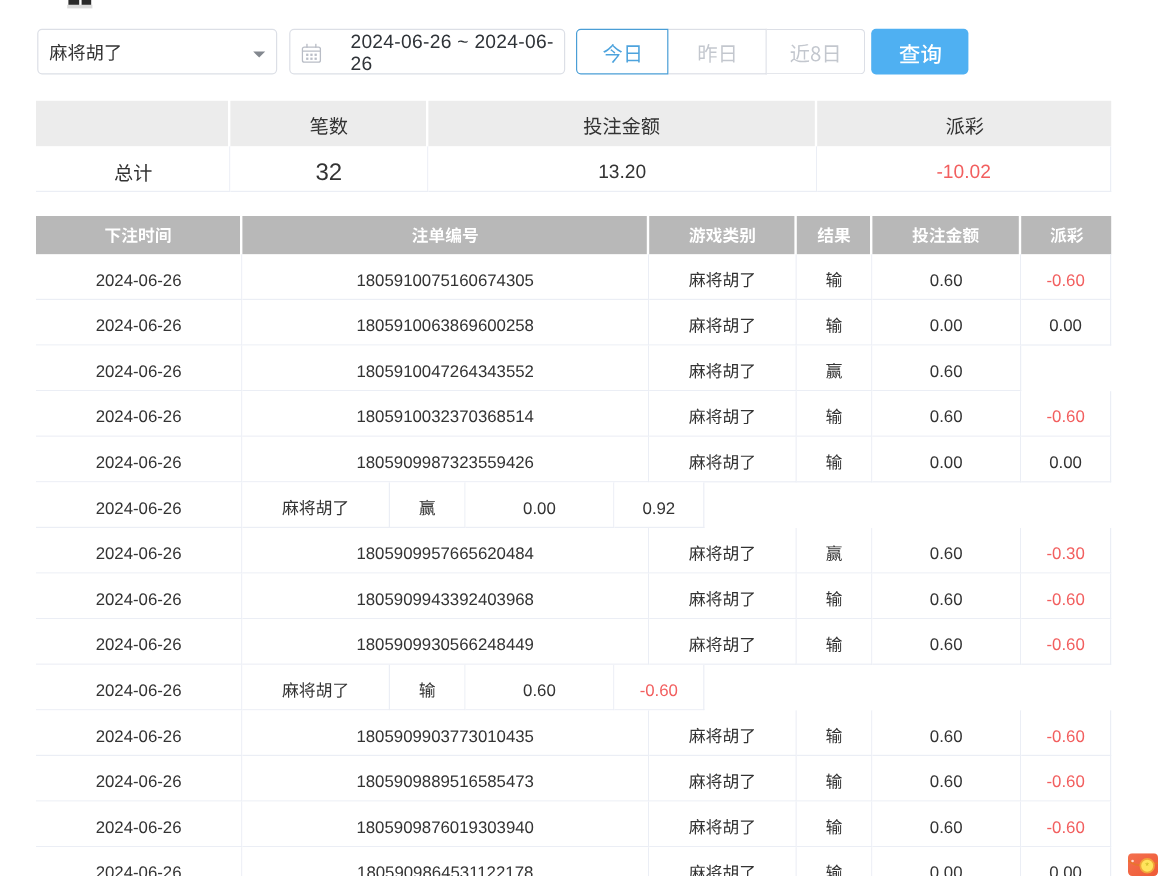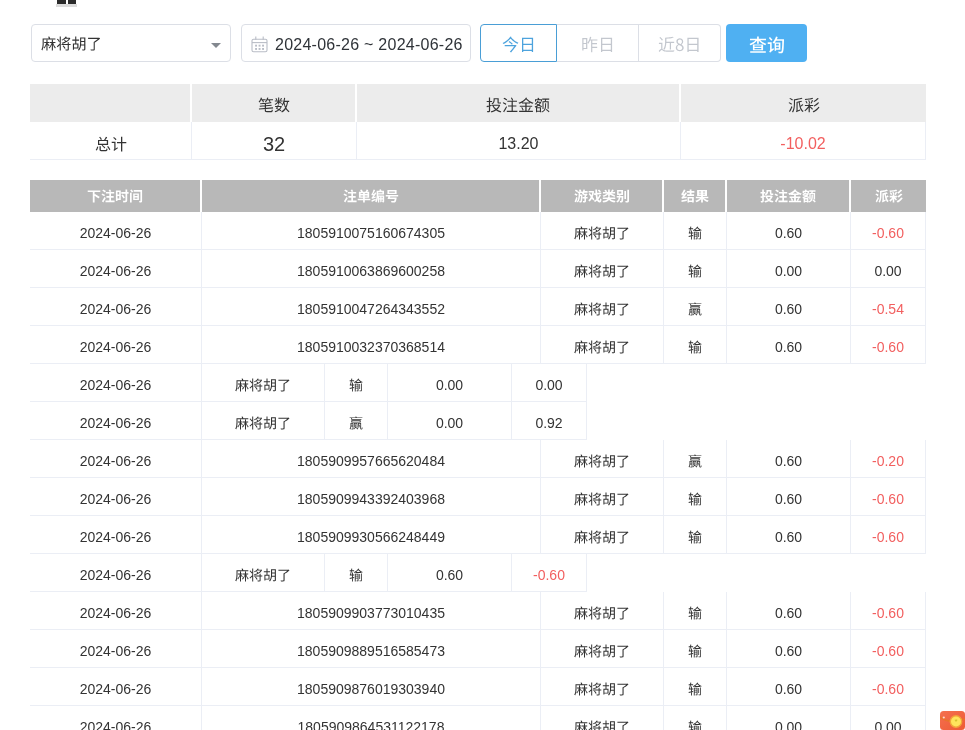--- a/index.html
+++ b/index.html
@@ -9,21 +9,21 @@
 
 .ctl { position:absolute; top:24px; height:38px; }
 .selbox { left:31px; width:200px; border:1px solid #dcdfe6; border-radius:4px;
   display:flex; align-items:center; padding-left:8.5px; }
 .selbox svg { position:relative; top:1px; }
 .caret { position:absolute; left:179px; top:17.8px; width:0; height:0;
   border-left:5.3px solid transparent; border-right:5.3px solid transparent;
   border-top:5.6px solid #83888f; }
 .datebox { left:241px; width:230px; border:1px solid #dcdfe6; border-radius:4px;
   display:flex; align-items:center; }
-.datetxt { font-size:16px; color:#2f3338; margin-left:7px; letter-spacing:0.25px; position:relative; top:2px; }
+.datetxt { font-size:16px; color:#2f3338; margin-left:24px; letter-spacing:0.25px; position:relative; top:2px; }
 .btn { position:absolute; top:24px; height:38px; background:#fff; display:flex;
   align-items:center; justify-content:center; }
 .btn svg { position:relative; top:1px; }
 .btn1 { left:480px; width:77px; border:1px solid #4a9ed6; border-radius:4px 0 0 4px; z-index:2; }
 .btn2 { left:557px; width:82px; border:1px solid #dcdfe6; border-left:none; }
 .btn3 { left:639px; width:82px; border:1px solid #dcdfe6; border-left:none; border-radius:0 4px 4px 0; }
 .btnq { left:726px; width:81px; background:#4fb0f2; border-radius:4px; }
 .btnq svg { top:2px !important; }
 
 .hdrrow { position:absolute; left:30px; display:flex; }
@@ -225,23 +225,20 @@
         </svg>
       </div>
 <div class="cell" style="width:63px">
         <svg width="14.0" height="14.0" viewBox="0 0 14.0 14.0" style="display:block">
           <path fill="#333333" d="M3.6 7.0H4.4V12.5Q4.4 12.8 4.3 13.0Q4.3 13.2 4.0 13.3Q3.8 13.4 3.4 13.4Q3.1 13.4 2.5 13.4Q2.5 13.2 2.4 13.0Q2.4 12.8 2.3 12.7Q2.7 12.7 3.0 12.7Q3.3 12.7 3.4 12.7Q3.6 12.7 3.6 12.5ZM1.5 7.0H2.3V9.4Q2.3 10.0 2.2 10.8Q2.1 11.5 1.9 12.2Q1.7 12.9 1.2 13.4Q1.1 13.3 1.0 13.2Q0.9 13.1 0.8 13.1Q0.6 13.0 0.5 12.9Q1.0 12.4 1.2 11.8Q1.4 11.2 1.4 10.6Q1.5 10.0 1.5 9.4ZM3.3 5.0V5.7H10.7V5.0ZM2.3 4.3H11.7V6.4H2.3ZM1.9 7.0H4.1V7.7H1.9ZM1.9 8.7H4.1V9.4H1.9ZM1.9 10.4H4.1V11.1H1.9ZM0.6 1.4H13.4V2.1H0.6ZM9.0 7.0H9.7V9.3Q9.7 10.0 9.6 10.7Q9.5 11.5 9.2 12.2Q8.9 12.9 8.4 13.5Q8.3 13.4 8.2 13.3Q8.0 13.2 7.9 13.1Q7.8 13.0 7.7 13.0Q8.3 12.5 8.5 11.8Q8.8 11.2 8.9 10.5Q9.0 9.9 9.0 9.3ZM9.3 7.0H11.6V7.8H9.3ZM11.3 7.0H12.1V12.0Q12.1 12.3 12.1 12.4Q12.1 12.6 12.1 12.6Q12.2 12.7 12.3 12.7Q12.3 12.7 12.4 12.7Q12.5 12.7 12.5 12.7Q12.7 12.7 12.7 12.6Q12.8 12.6 12.8 12.3Q12.9 12.2 12.9 11.9Q12.9 11.6 12.9 11.2Q13.0 11.3 13.2 11.4Q13.4 11.5 13.5 11.6Q13.5 11.9 13.5 12.3Q13.4 12.7 13.4 12.8Q13.3 13.0 13.3 13.1Q13.2 13.2 13.1 13.3Q13.0 13.3 12.9 13.3Q12.7 13.4 12.6 13.4Q12.5 13.4 12.3 13.4Q12.2 13.4 12.1 13.4Q12.0 13.4 11.8 13.3Q11.6 13.3 11.5 13.2Q11.4 13.0 11.3 12.8Q11.3 12.6 11.3 11.9ZM6.2 0.7 7.2 0.4Q7.4 0.7 7.5 1.0Q7.7 1.3 7.8 1.5L6.8 1.8Q6.7 1.6 6.5 1.3Q6.4 0.9 6.2 0.7ZM2.2 1.5H3.1V2.9H12.4V3.7H2.2ZM9.6 8.8 10.2 8.6Q10.5 9.1 10.9 9.9Q11.2 10.6 11.4 11.1L10.7 11.4Q10.6 10.8 10.3 10.1Q9.9 9.4 9.6 8.8ZM5.0 7.0H8.4V11.1H7.6V7.7H5.7V11.2H5.0ZM6.4 8.3H7.1Q7.0 9.7 6.8 10.7Q6.7 11.7 6.2 12.3Q5.7 13.0 4.8 13.4Q4.8 13.3 4.7 13.1Q4.5 12.9 4.4 12.8Q5.2 12.5 5.6 11.9Q6.0 11.3 6.2 10.4Q6.3 9.5 6.4 8.3ZM6.3 11.4 6.8 10.9Q7.2 11.2 7.6 11.6Q8.0 11.9 8.2 12.2L7.7 12.7Q7.5 12.4 7.1 12.1Q6.7 11.7 6.3 11.4Z"></path>
         </svg>
       </div>
 <div class="cell" style="width:124px">
         <span class="num">0.60</span>
       </div>
-<div class="cell" style="width:75px">
-        <span class="num red">-0.54</span>
-      </div>
 </div>
 <div class="trow">
 <div class="cell" style="width:172px">
         <span class="num">2024-06-26</span>
       </div>
 <div class="cell" style="width:339px">
         <span class="num">1805910032370368514</span>
       </div>
 <div class="cell" style="width:123px">
         <svg width="56.0" height="14.0" viewBox="0 0 56.0 14.0" style="display:block">
@@ -257,20 +254,23 @@
         <span class="num">0.60</span>
       </div>
 <div class="cell" style="width:75px">
         <span class="num red">-0.60</span>
       </div>
 </div>
 <div class="trow">
 <div class="cell" style="width:172px">
         <span class="num">2024-06-26</span>
       </div>
+<div class="cell" style="width:339px">
+        <span class="num">1805909987323559426</span>
+      </div>
 <div class="cell" style="width:123px">
         <svg width="56.0" height="14.0" viewBox="0 0 56.0 14.0" style="display:block">
           <path fill="#333333" d="M2.9 5.6H7.6V6.5H2.9ZM8.0 5.6H13.2V6.5H8.0ZM5.0 3.5H6.0V13.4H5.0ZM10.0 3.5H11.0V13.4H10.0ZM4.9 6.1 5.6 6.3Q5.3 7.3 4.9 8.3Q4.5 9.3 4.0 10.1Q3.5 11.0 3.0 11.5Q2.9 11.3 2.7 11.1Q2.5 10.9 2.3 10.8Q2.9 10.3 3.3 9.5Q3.8 8.8 4.3 7.9Q4.7 7.0 4.9 6.1ZM9.9 6.1 10.5 6.3Q10.2 7.3 9.8 8.3Q9.3 9.3 8.8 10.2Q8.3 11.0 7.7 11.6Q7.6 11.4 7.4 11.2Q7.2 11.0 7.0 10.8Q7.6 10.4 8.1 9.6Q8.7 8.8 9.2 7.9Q9.6 7.0 9.9 6.1ZM11.1 6.0Q11.4 6.9 11.8 7.8Q12.2 8.7 12.7 9.5Q13.2 10.2 13.7 10.7Q13.5 10.9 13.3 11.1Q13.1 11.3 12.9 11.5Q12.5 10.9 12.0 10.0Q11.6 9.2 11.2 8.2Q10.8 7.2 10.5 6.2ZM5.8 6.5Q6.0 6.6 6.2 6.9Q6.5 7.2 6.8 7.6Q7.2 7.9 7.4 8.2Q7.7 8.5 7.8 8.6L7.3 9.5Q7.1 9.3 6.9 8.9Q6.6 8.6 6.3 8.2Q6.0 7.8 5.7 7.5Q5.5 7.2 5.3 7.0ZM2.1 2.2H13.3V3.2H2.1ZM1.5 2.2H2.5V6.0Q2.5 6.8 2.5 7.7Q2.4 8.7 2.3 9.7Q2.1 10.7 1.9 11.6Q1.6 12.6 1.2 13.4Q1.1 13.3 1.0 13.1Q0.8 13.0 0.6 12.9Q0.5 12.8 0.3 12.7Q0.7 12.0 1.0 11.1Q1.2 10.2 1.3 9.3Q1.4 8.4 1.4 7.6Q1.5 6.7 1.5 6.0ZM6.5 0.8 7.6 0.5Q7.9 0.9 8.1 1.5Q8.3 2.0 8.4 2.4L7.3 2.7Q7.2 2.3 7.0 1.8Q6.8 1.2 6.5 0.8Z M18.9 7.4H27.3V8.4H18.9ZM24.6 5.7H25.6V12.2Q25.6 12.6 25.5 12.9Q25.4 13.1 25.0 13.3Q24.7 13.4 24.1 13.4Q23.6 13.4 22.7 13.4Q22.7 13.2 22.6 12.9Q22.5 12.6 22.4 12.4Q23.0 12.4 23.6 12.4Q24.1 12.5 24.3 12.4Q24.4 12.4 24.5 12.4Q24.6 12.3 24.6 12.2ZM19.9 9.3 20.8 8.8Q21.1 9.2 21.5 9.6Q21.9 10.0 22.2 10.5Q22.5 10.9 22.6 11.3L21.7 11.8Q21.6 11.4 21.3 11.0Q21.0 10.5 20.6 10.1Q20.3 9.6 19.9 9.3ZM17.2 0.6H18.2V13.4H17.2ZM14.5 9.5Q15.1 9.1 15.9 8.4Q16.7 7.7 17.5 7.0L17.9 7.9Q17.2 8.5 16.5 9.2Q15.7 9.9 15.1 10.4ZM14.6 3.0 15.3 2.5Q15.7 2.8 16.1 3.2Q16.5 3.6 16.8 4.0Q17.1 4.4 17.3 4.7L16.5 5.4Q16.3 5.1 16.0 4.6Q15.7 4.2 15.3 3.8Q15.0 3.4 14.6 3.0ZM22.3 1.7H26.3L26.1 2.5H21.8ZM22.8 0.6 23.8 0.9Q23.4 1.5 22.7 2.1Q22.0 2.8 21.2 3.3Q20.4 3.8 19.6 4.2Q19.5 4.1 19.4 4.0Q19.3 3.8 19.2 3.7Q19.0 3.6 18.9 3.5Q19.7 3.2 20.5 2.7Q21.2 2.2 21.8 1.7Q22.4 1.1 22.8 0.6ZM21.1 3.8 21.8 3.3Q22.3 3.7 22.7 4.1Q23.1 4.5 23.3 4.9L22.5 5.4Q22.3 5.0 21.9 4.6Q21.5 4.1 21.1 3.8ZM26.0 1.7H26.2L26.4 1.6L27.1 2.0Q26.6 3.1 25.8 3.9Q25.0 4.7 24.0 5.3Q23.0 6.0 21.8 6.4Q20.7 6.8 19.5 7.1Q19.5 6.9 19.3 6.6Q19.2 6.4 19.0 6.2Q20.1 6.0 21.2 5.7Q22.2 5.3 23.2 4.7Q24.1 4.2 24.8 3.5Q25.6 2.7 26.0 1.9Z M36.4 1.3H40.3V2.3H36.4ZM36.4 4.5H40.2V5.5H36.4ZM28.8 3.3H35.1V4.3H28.8ZM36.4 7.7H40.3V8.7H36.4ZM39.8 1.3H40.9V12.0Q40.9 12.5 40.7 12.7Q40.6 13.0 40.3 13.1Q40.0 13.3 39.5 13.3Q38.9 13.3 38.1 13.3Q38.1 13.2 38.1 13.0Q38.0 12.8 37.9 12.6Q37.9 12.5 37.8 12.3Q38.4 12.3 38.9 12.3Q39.4 12.3 39.5 12.3Q39.7 12.3 39.8 12.3Q39.8 12.2 39.8 12.0ZM36.0 1.3H37.1V6.0Q37.1 6.9 37.0 7.9Q36.9 8.8 36.7 9.8Q36.5 10.9 36.0 11.8Q35.6 12.7 34.9 13.5Q34.8 13.4 34.7 13.3Q34.5 13.2 34.3 13.1Q34.2 13.0 34.0 12.9Q34.7 12.2 35.1 11.3Q35.5 10.5 35.7 9.5Q35.9 8.6 36.0 7.7Q36.0 6.8 36.0 6.0ZM31.5 0.5H32.5V7.5H31.5ZM30.0 6.8H34.5V11.6H30.0V10.7H33.5V7.7H30.0ZM29.4 6.8H30.4V12.6H29.4Z M48.5 5.4H49.6V12.1Q49.6 12.6 49.4 12.9Q49.3 13.1 48.9 13.3Q48.5 13.4 47.7 13.4Q47.0 13.4 46.0 13.4Q45.9 13.2 45.8 12.9Q45.7 12.6 45.5 12.4Q46.1 12.4 46.6 12.4Q47.2 12.4 47.6 12.4Q48.0 12.4 48.1 12.4Q48.3 12.4 48.4 12.3Q48.5 12.2 48.5 12.1ZM43.4 1.7H53.5V2.7H43.4ZM53.2 1.7H53.4L53.7 1.6L54.5 2.2Q53.8 2.9 52.9 3.7Q52.1 4.4 51.1 5.1Q50.1 5.7 49.2 6.2Q49.1 6.1 49.0 5.9Q48.9 5.8 48.7 5.7Q48.6 5.5 48.5 5.4Q49.1 5.1 49.8 4.7Q50.5 4.3 51.1 3.8Q51.8 3.3 52.3 2.8Q52.8 2.3 53.2 1.9Z"></path>
         </svg>
       </div>
 <div class="cell" style="width:63px">
         <svg width="14.0" height="14.0" viewBox="0 0 14.0 14.0" style="display:block">
           <path fill="#333333" d="M0.7 2.2H5.1V3.2H0.7ZM3.1 4.4H4.0V13.4H3.1ZM0.6 10.0Q1.5 9.8 2.6 9.5Q3.8 9.3 5.1 9.0L5.2 9.9Q4.0 10.2 2.9 10.5Q1.7 10.7 0.8 11.0ZM1.0 7.7Q1.0 7.6 0.9 7.4Q0.9 7.3 0.8 7.1Q0.7 6.9 0.7 6.8Q0.9 6.8 1.0 6.5Q1.1 6.1 1.3 5.7Q1.4 5.4 1.5 4.9Q1.6 4.4 1.8 3.7Q2.0 3.0 2.1 2.2Q2.3 1.4 2.3 0.6L3.3 0.7Q3.1 1.9 2.9 3.0Q2.6 4.2 2.3 5.2Q2.0 6.3 1.6 7.1V7.2Q1.6 7.2 1.5 7.2Q1.4 7.3 1.3 7.3Q1.2 7.4 1.1 7.5Q1.0 7.6 1.0 7.7ZM1.0 7.7V6.8L1.5 6.5H5.1V7.5H2.0Q1.6 7.5 1.3 7.6Q1.1 7.6 1.0 7.7ZM6.7 4.0H11.9V4.9H6.7ZM5.8 5.8H8.9V6.6H6.7V13.4H5.8ZM8.6 5.8H9.5V12.3Q9.5 12.7 9.4 12.9Q9.3 13.1 9.1 13.2Q8.9 13.3 8.6 13.3Q8.2 13.4 7.8 13.4Q7.8 13.2 7.7 12.9Q7.6 12.7 7.5 12.5Q7.8 12.5 8.1 12.5Q8.4 12.5 8.4 12.5Q8.6 12.5 8.6 12.3ZM6.4 7.7H9.2V8.6H6.4ZM6.4 9.7H9.2V10.5H6.4ZM10.3 6.1H11.1V11.1H10.3ZM12.1 5.5H12.9V12.2Q12.9 12.6 12.8 12.8Q12.7 13.0 12.5 13.2Q12.2 13.3 11.8 13.3Q11.4 13.3 10.7 13.3Q10.7 13.1 10.6 12.9Q10.6 12.6 10.5 12.5Q10.9 12.5 11.3 12.5Q11.7 12.5 11.8 12.5Q12.1 12.4 12.1 12.2ZM9.2 0.5 10.1 0.9Q9.6 1.7 8.8 2.5Q8.1 3.2 7.3 3.9Q6.4 4.5 5.6 4.9Q5.4 4.8 5.2 4.5Q5.1 4.3 4.9 4.2Q5.7 3.8 6.5 3.2Q7.4 2.6 8.1 1.9Q8.8 1.2 9.2 0.5ZM9.6 1.1Q10.4 2.1 11.4 2.8Q12.5 3.5 13.6 4.0Q13.4 4.1 13.3 4.4Q13.1 4.6 13.0 4.8Q11.7 4.2 10.7 3.4Q9.6 2.6 8.7 1.5Z"></path>
         </svg>
       </div>
@@ -316,21 +316,21 @@
       </div>
 <div class="cell" style="width:63px">
         <svg width="14.0" height="14.0" viewBox="0 0 14.0 14.0" style="display:block">
           <path fill="#333333" d="M3.6 7.0H4.4V12.5Q4.4 12.8 4.3 13.0Q4.3 13.2 4.0 13.3Q3.8 13.4 3.4 13.4Q3.1 13.4 2.5 13.4Q2.5 13.2 2.4 13.0Q2.4 12.8 2.3 12.7Q2.7 12.7 3.0 12.7Q3.3 12.7 3.4 12.7Q3.6 12.7 3.6 12.5ZM1.5 7.0H2.3V9.4Q2.3 10.0 2.2 10.8Q2.1 11.5 1.9 12.2Q1.7 12.9 1.2 13.4Q1.1 13.3 1.0 13.2Q0.9 13.1 0.8 13.1Q0.6 13.0 0.5 12.9Q1.0 12.4 1.2 11.8Q1.4 11.2 1.4 10.6Q1.5 10.0 1.5 9.4ZM3.3 5.0V5.7H10.7V5.0ZM2.3 4.3H11.7V6.4H2.3ZM1.9 7.0H4.1V7.7H1.9ZM1.9 8.7H4.1V9.4H1.9ZM1.9 10.4H4.1V11.1H1.9ZM0.6 1.4H13.4V2.1H0.6ZM9.0 7.0H9.7V9.3Q9.7 10.0 9.6 10.7Q9.5 11.5 9.2 12.2Q8.9 12.9 8.4 13.5Q8.3 13.4 8.2 13.3Q8.0 13.2 7.9 13.1Q7.8 13.0 7.7 13.0Q8.3 12.5 8.5 11.8Q8.8 11.2 8.9 10.5Q9.0 9.9 9.0 9.3ZM9.3 7.0H11.6V7.8H9.3ZM11.3 7.0H12.1V12.0Q12.1 12.3 12.1 12.4Q12.1 12.6 12.1 12.6Q12.2 12.7 12.3 12.7Q12.3 12.7 12.4 12.7Q12.5 12.7 12.5 12.7Q12.7 12.7 12.7 12.6Q12.8 12.6 12.8 12.3Q12.9 12.2 12.9 11.9Q12.9 11.6 12.9 11.2Q13.0 11.3 13.2 11.4Q13.4 11.5 13.5 11.6Q13.5 11.9 13.5 12.3Q13.4 12.7 13.4 12.8Q13.3 13.0 13.3 13.1Q13.2 13.2 13.1 13.3Q13.0 13.3 12.9 13.3Q12.7 13.4 12.6 13.4Q12.5 13.4 12.3 13.4Q12.2 13.4 12.1 13.4Q12.0 13.4 11.8 13.3Q11.6 13.3 11.5 13.2Q11.4 13.0 11.3 12.8Q11.3 12.6 11.3 11.9ZM6.2 0.7 7.2 0.4Q7.4 0.7 7.5 1.0Q7.7 1.3 7.8 1.5L6.8 1.8Q6.7 1.6 6.5 1.3Q6.4 0.9 6.2 0.7ZM2.2 1.5H3.1V2.9H12.4V3.7H2.2ZM9.6 8.8 10.2 8.6Q10.5 9.1 10.9 9.9Q11.2 10.6 11.4 11.1L10.7 11.4Q10.6 10.8 10.3 10.1Q9.9 9.4 9.6 8.8ZM5.0 7.0H8.4V11.1H7.6V7.7H5.7V11.2H5.0ZM6.4 8.3H7.1Q7.0 9.7 6.8 10.7Q6.7 11.7 6.2 12.3Q5.7 13.0 4.8 13.4Q4.8 13.3 4.7 13.1Q4.5 12.9 4.4 12.8Q5.2 12.5 5.6 11.9Q6.0 11.3 6.2 10.4Q6.3 9.5 6.4 8.3ZM6.3 11.4 6.8 10.9Q7.2 11.2 7.6 11.6Q8.0 11.9 8.2 12.2L7.7 12.7Q7.5 12.4 7.1 12.1Q6.7 11.7 6.3 11.4Z"></path>
         </svg>
       </div>
 <div class="cell" style="width:124px">
         <span class="num">0.60</span>
       </div>
 <div class="cell" style="width:75px">
-        <span class="num red">-0.20</span>
+        <span class="num red">-0.30</span>
       </div>
 </div>
 <div class="trow">
 <div class="cell" style="width:172px">
         <span class="num">2024-06-26</span>
       </div>
 <div class="cell" style="width:339px">
         <span class="num">1805909943392403968</span>
       </div>
 <div class="cell" style="width:123px">

